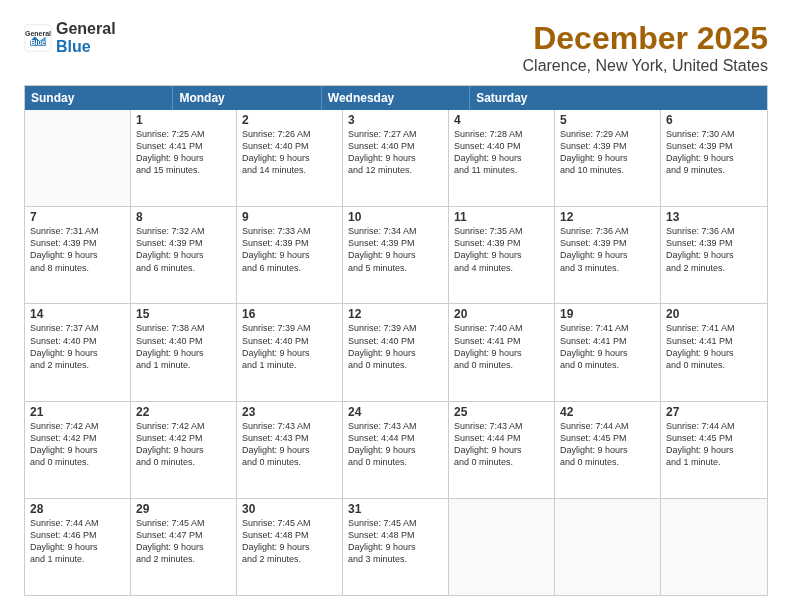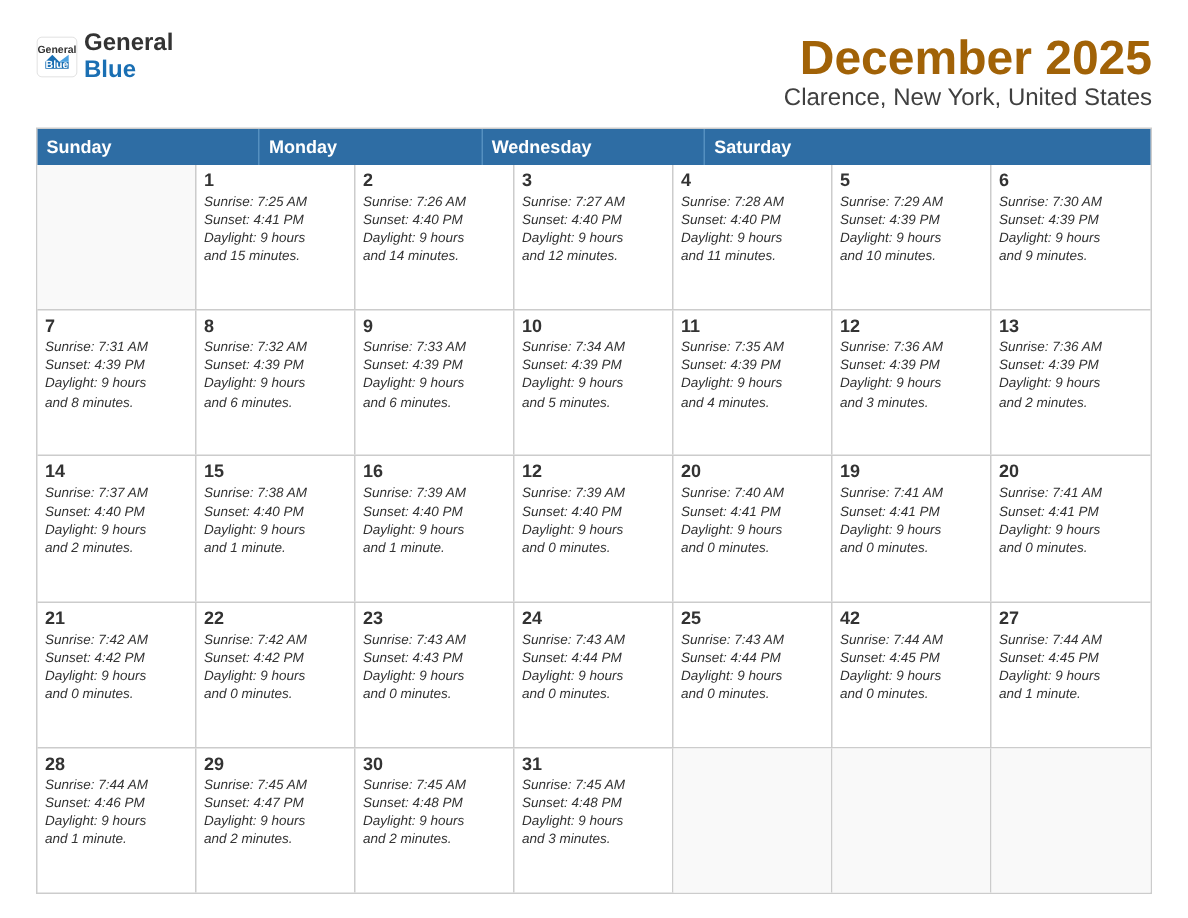--- a/index.html
+++ b/index.html
@@ -96,21 +96,20 @@
     .day-num {
       font-size: 12px;
       font-weight: bold;
       margin-bottom: 1px;
       display: block;
     }
     .cell-text {
       font-size: 9px;
       line-height: 1.35;
       color: #333;
-      font-style: italic;
     }
   </style>
 </head>
 <body>
 
 <div class="page">
   <div class="header">
     <div class="logo">
       <svg class="logo-icon" viewBox="0 0 36 36">
         <rect x="1" y="1" width="34" height="34" rx="4" fill="#fff" stroke="#ccc" stroke-width="0.5"></rect>

